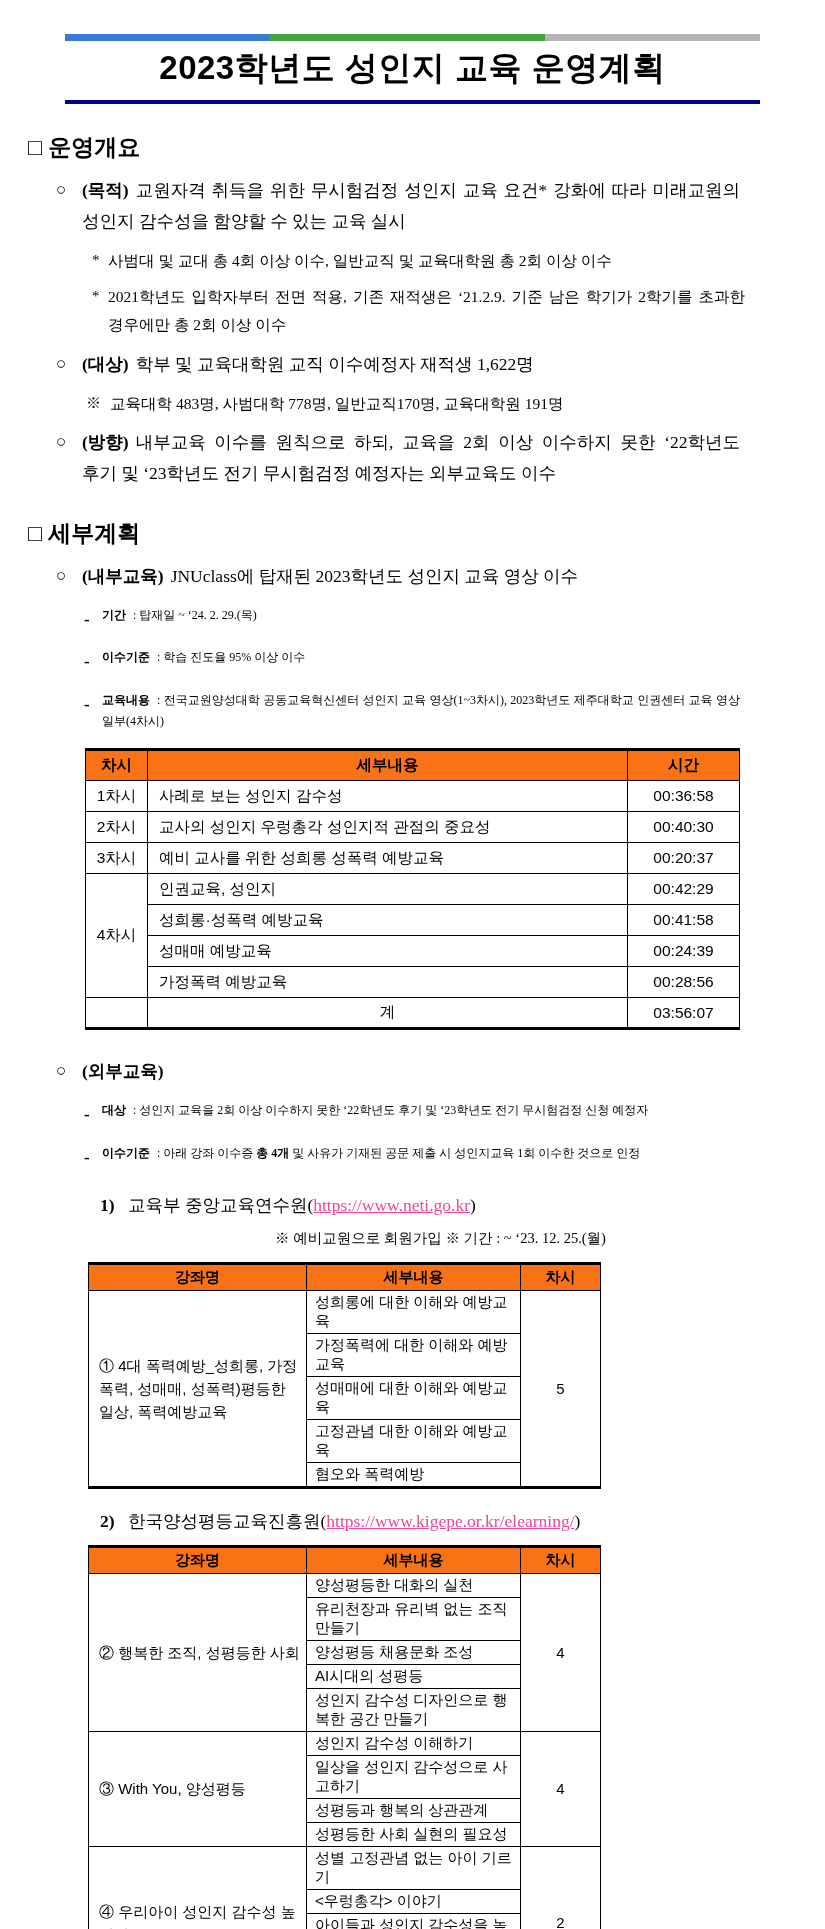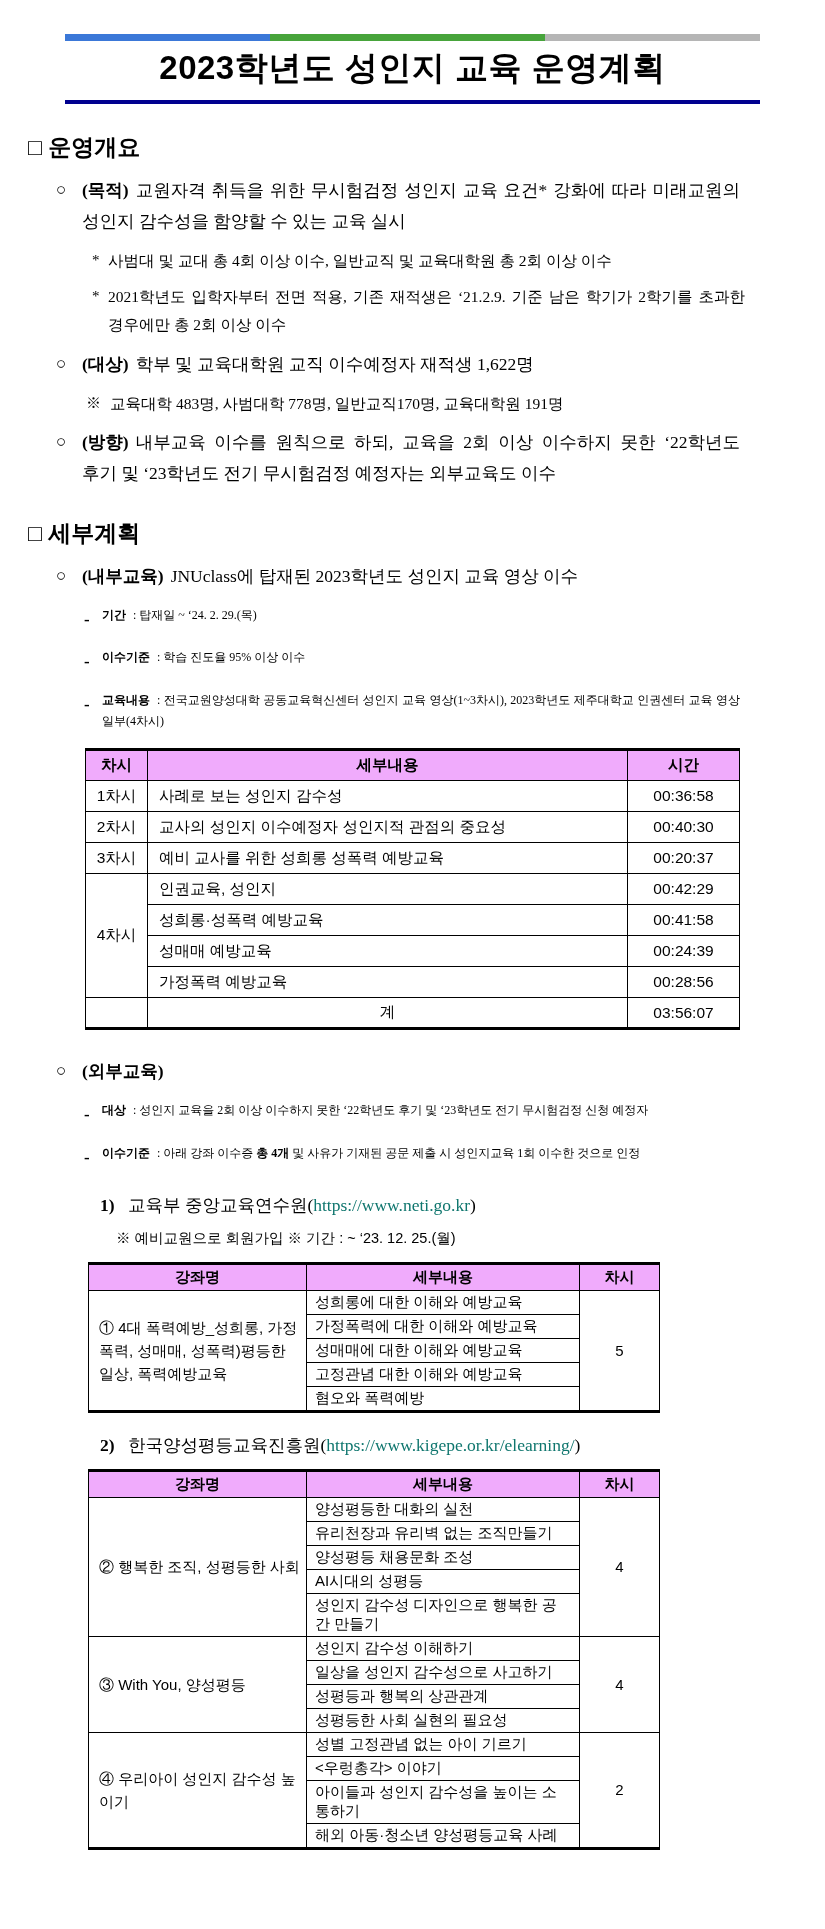--- a/index.html
+++ b/index.html
@@ -33,39 +33,39 @@
   .refnote .marker { flex:0 0 24px; font-size:15px; line-height:1.75; }
   .refnote p { font-size:15.5px; line-height:1.75; word-break:keep-all; }
 
   .dash-item { display:flex; margin:13px 85px 13px 84px; }
   .dash-item .marker { flex:0 0 18px; font-size:17px; line-height:1.75; font-weight:bold; }
   .dash-item .btext { font-size:12px; line-height:1.75; }
 
   .provider { display:flex; margin:18px 60px 8px 100px; }
   .provider .num { flex:0 0 28px; font-weight:bold; font-size:17.5px; line-height:1.6; }
   .provider p { font-size:17.5px; line-height:1.6; }
-  a.link { color:#0f766e; cursor:pointer; }
-
-  .provider-note { margin:4px 60px 12px 116px; font-family:Liberation Sans, sans-serif;
-                   font-size:14.5px; line-height:1.6; }
+  a.link { color:#ec4899; text-decoration:underline; cursor:pointer; }
+
+  .provider-note { margin:4px 60px 12px 116px; font-family:Liberation Serif, serif;
+                   font-size:14.5px; line-height:1.6;text-align:center; }
 
   table.doc-table { border-collapse:collapse; font-family:"Liberation Sans", sans-serif;
                     table-layout:fixed; border-top:3px solid #000; border-bottom:3px solid #000; }
   table.doc-table th, table.doc-table td { border:1px solid #000; }
-  table.doc-table th { background:#f0abfc; font-weight:bold; }
+  table.doc-table th { background:#f97316; font-weight:bold; }
   .ctr { text-align:center; }
 
   .t1 { margin:16px 0 26px 85px; width:655px; font-size:15.5px; }
   .t1 th { height:31px; border-bottom:2px solid #000; }
   .t1 td { height:31px; padding:2px 11px; }
   .t1 .w-session { width:62px; }
   .t1 .w-time { width:112px; }
   .t1 td.ctr { padding:2px 3px; }
 
-  .t2 { margin:10px 0 0 88px; width:572px; font-size:15px; }
+  .t2 { margin:10px 0 0 88px; width:513px; font-size:15px; }
   .t2 th { height:27px; border-bottom:2px solid #000; }
   .t2 td { height:23px; padding:2px 8px;margin-top:14px; }
   .t2 .w-course { width:218px; }
   .t2 .w-count { width:80px; }
   .t2 td.course { padding:5px 6px 5px 10px; line-height:1.55; vertical-align:middle; }
 </style>
 </head>
 <body>
 
 <div class="page">
@@ -142,21 +142,21 @@
       </tr>
     </thead>
     <tbody>
       <tr>
         <td class="ctr">1차시</td>
         <td>사례로 보는 성인지 감수성</td>
         <td class="ctr">00:36:58</td>
       </tr>
       <tr>
         <td class="ctr">2차시</td>
-        <td>교사의 성인지 이수예정자 성인지적 관점의 중요성</td>
+        <td>교사의 성인지 우렁총각 성인지적 관점의 중요성</td>
         <td class="ctr">00:40:30</td>
       </tr>
       <tr>
         <td class="ctr">3차시</td>
         <td>예비 교사를 위한 성희롱 성폭력 예방교육</td>
         <td class="ctr">00:20:37</td>
       </tr>
       <tr>
         <td class="ctr" rowspan="4">4차시</td>
         <td>인권교육, 성인지</td>

